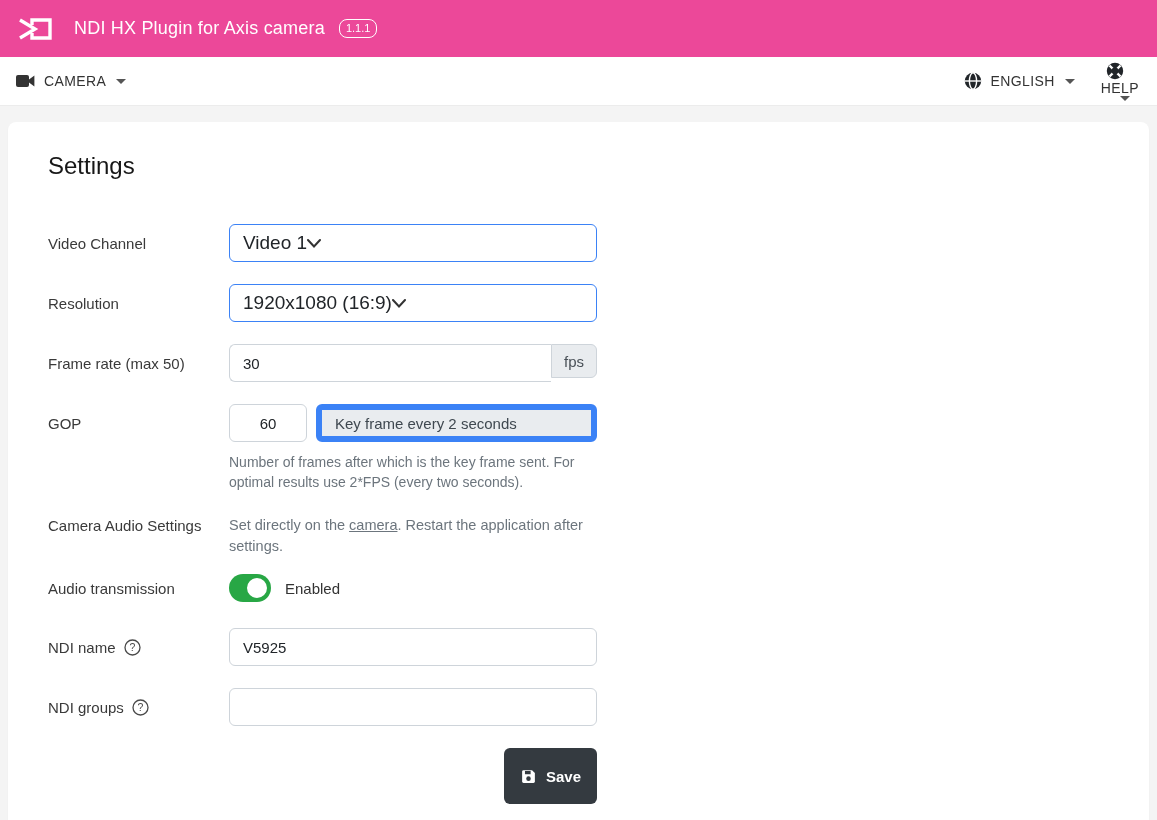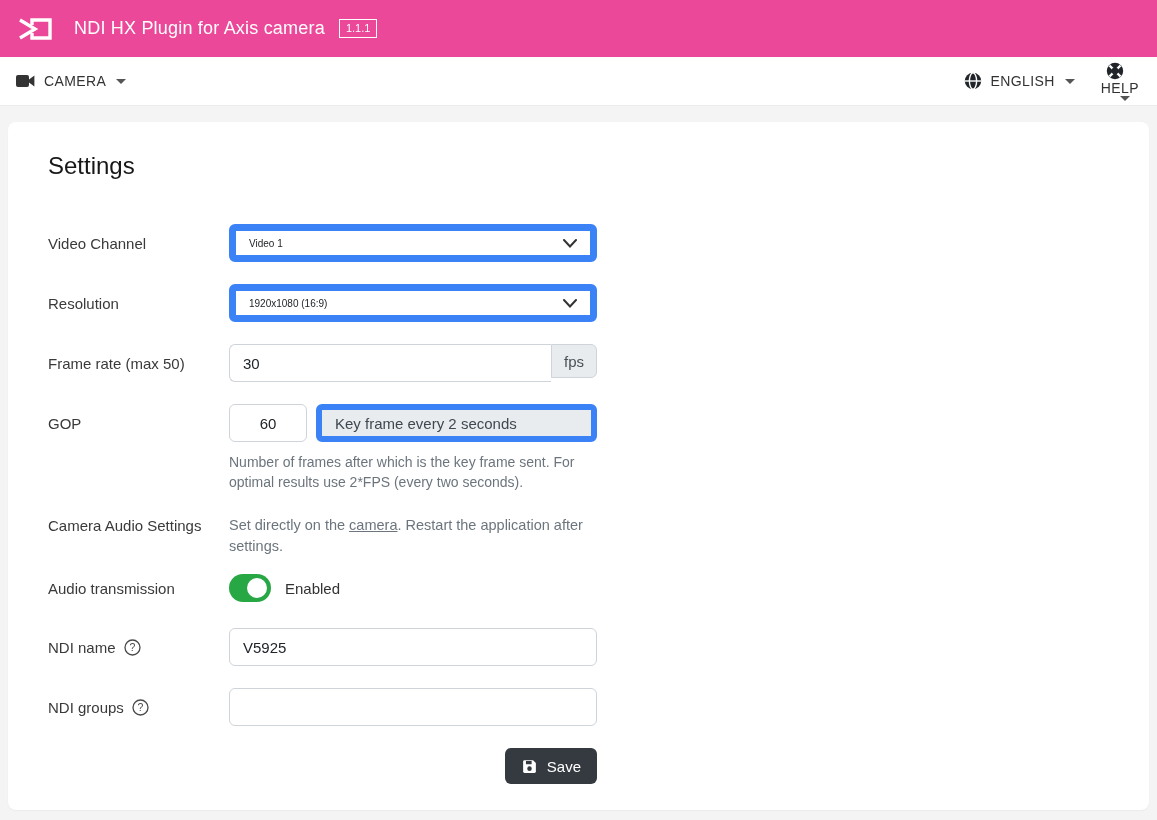--- a/index.html
+++ b/index.html
@@ -23,21 +23,21 @@
   .app-title {
     color: #ffffff;
     font-size: 18px;
     margin-left: 20px;
     letter-spacing: .2px;
   }
   .version-badge {
     margin-left: 14px;
     color: #ffffff;
     border: 1px solid #ffffff;
-    border-radius: 0;
+    border-radius: 8px;
     font-size: 11px;
     padding: 2px 6px 1px;
     line-height: 1.2;
   }
 
   
   .nav-bar {
     height: 49px;
     background: #ffffff;
     display: flex;
@@ -92,27 +92,27 @@
     line-height: 1.45;
     display: flex;
     align-items: flex-start;
   }
   .row-label .q-icon { margin-left: 8px; margin-top: 2px; }
   .row-control { width: 368px; }
 
   
   .select {
     height: 38px;
-    border: 7px solid #3b82f6;
+    border: 1px solid #3b82f6;
     border-radius: 6px;
     display: flex;
     align-items: center;
-    justify-content: space-between;
+    justify-content: flex-start;
     padding: 0 13px;
-    font-size: 10px;
+    font-size: 19px;
     color: #212529;
     background: #fff;
     cursor: pointer;
   }
 
   .text-input {
     height: 38px;
     width: 100%;
     border: 1px solid #ced4da;
     border-radius: 6px;
@@ -202,24 +202,24 @@
 
   
   .save-row { display: flex; margin-top: 21px; }
   .save-spacer { width: 181px; flex: 0 0 181px; }
   .save-area { width: 368px; display: flex; justify-content: flex-end; }
   .save-button {
     background: #343a40;
     color: #ffffff;
     border: none;
     border-radius: 6px;
-    height: 36px;
+    height: 56px;
     padding: 0 16px;
     font-size: 15px;
-    font-weight: normal;
+    font-weight: bold;
     font-family: "Liberation Sans", sans-serif;
     display: flex;
     align-items: center;
     cursor: pointer;
   }
   .save-button svg { margin-right: 9px; }
 </style>
 </head>
 <body>
 

